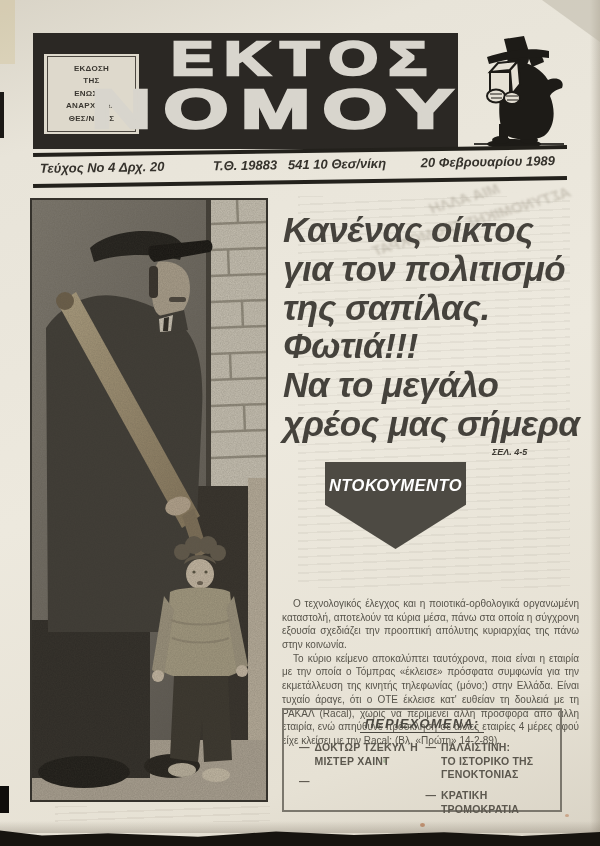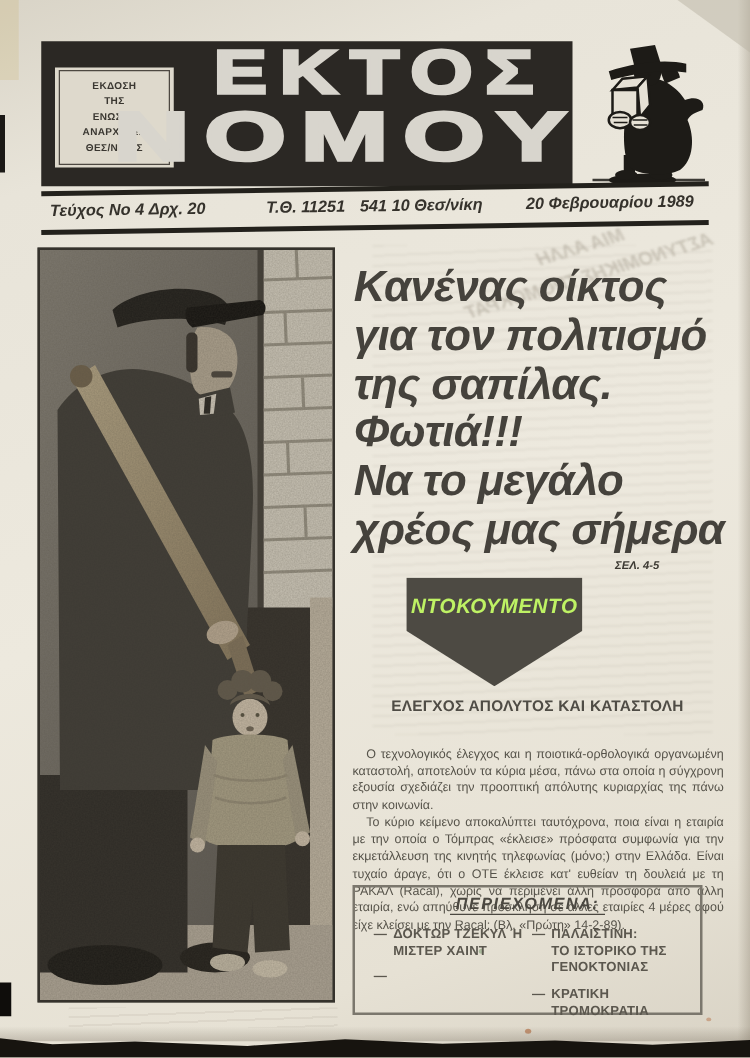--- a/index.html
+++ b/index.html
@@ -56,21 +56,21 @@
 
   
   .headline{left:283px;top:211px;width:300px;font-size:35px;line-height:38.8px;font-weight:bold;font-style:italic;
     color:#45423c;white-space:pre-line;letter-spacing:-.5px;}
   .page-ref{left:492px;top:447px;font-size:9px;font-weight:bold;font-style:italic;color:#3d3a33;}
 
   
   .doc-banner{left:325px;top:462px;width:141px;height:87px;background:#4d4a43;
     clip-path:polygon(0 0,100% 0,100% 49%,50% 100%,0 49%);
     display:flex;justify-content:center;align-items:flex-start;padding-top:14px;box-sizing:border-box;}
-  .doc-banner span{color:#bef264;font-weight:bold;font-style:italic;font-size:16.5px;letter-spacing:.5px;}
+  .doc-banner span{color:#ffffff;font-weight:bold;font-style:italic;font-size:16.5px;letter-spacing:.5px;}
 
   
   .subhead{left:280px;top:556px;width:300px;text-align:center;font-weight:bold;font-size:12.3px;
     line-height:1.5;color:#4f4c45;letter-spacing:.2px;}
   .article{left:282px;top:597px;width:297px;font-size:10px;line-height:1.37;color:#56534a;text-align:justify;}
   .article p{margin:0;text-indent:11px;}
   .continuation{text-align:right;font-style:italic;font-weight:bold;margin-top:2px;padding-right:8px;text-indent:0;}
 
   
   .contents-box{left:282px;top:708px;width:280px;height:104px;border:2.5px solid #7b776d;box-sizing:border-box;}
@@ -137,21 +137,21 @@
     </g>
     <g stroke="#1d1b17" stroke-width="1.2" fill="none">
       <path d="M22,58 L34,58 M23,62 L34,62 M38,60 L50,60 M39,64 L50,64"></path>
     </g>
   </svg>
 
   <div class="abs rule rule1"></div>
   <div class="abs dateline">
     <span class="dl-issue">Τεύχος Νο 4</span>
     <span class="dl-price">Δρχ. 20</span>
-    <span class="dl-pobox">Τ.Θ. 11251</span>
+    <span class="dl-pobox">Τ.Θ. 19883</span>
     <span class="dl-city">541 10 Θεσ/νίκη</span>
     <span class="dl-date">20 Φεβρουαρίου 1989</span>
   </div>
   <div class="abs rule rule2"></div>
 
   <div class="abs photo-frame">
     <svg viewBox="0 0 234 600" preserveAspectRatio="none">
       <defs>
         <linearGradient id="wallg" x1="0" y1="0" x2="1" y2="1">
           <stop offset="0" stop-color="#7d786e"></stop>
@@ -246,21 +246,20 @@
 Φωτιά!!!
 Να το μεγάλο
 χρέος μας σήμερα</div>
   <div class="abs page-ref">ΣΕΛ. 4-5</div>
 
   <div class="abs doc-banner">
     <span>ΝΤΟΚΟΥΜΕΝΤΟ</span>
   </div>
 
   <div class="abs subhead">
-    <div>ΕΛΕΓΧΟΣ ΑΠΟΛΥΤΟΣ ΚΑΙ ΚΑΤΑΣΤΟΛΗ</div>
   </div>
 
   <div class="abs article">
     <p>Ο τεχνολογικός έλεγχος και η ποιοτικά-ορθολογικά οργανωμένη καταστολή, αποτελούν τα κύρια μέσα, πάνω στα οποία η σύγχρονη εξουσία σχεδιάζει την προοπτική απόλυτης κυριαρχίας της πάνω στην κοινωνία.</p>
     <p>Το κύριο κείμενο αποκαλύπτει ταυτόχρονα, ποια είναι η εταιρία με την οποία ο Τόμπρας «έκλεισε» πρόσφατα συμφωνία για την εκμετάλλευση της κινητής τηλεφωνίας (μόνο;) στην Ελλάδα. Είναι τυχαίο άραγε, ότι ο ΟΤΕ έκλεισε κατ' ευθείαν τη δουλειά με τη ΡΑΚΑΛ (Racal), χωρίς να περιμένει άλλη προσφορά από άλλη εταιρία, ενώ απηύθυνε πρόσκληση σε άλλες εταιρίες 4 μέρες αφού είχε κλείσει με την Racal; (Βλ. «Πρώτη» 14-2-89).</p>
   </div>
 
   <div class="abs contents-box">
     <div class="contents-title">
       <span>ΠΕΡΙΕΧΟΜΕΝΑ:</span>

